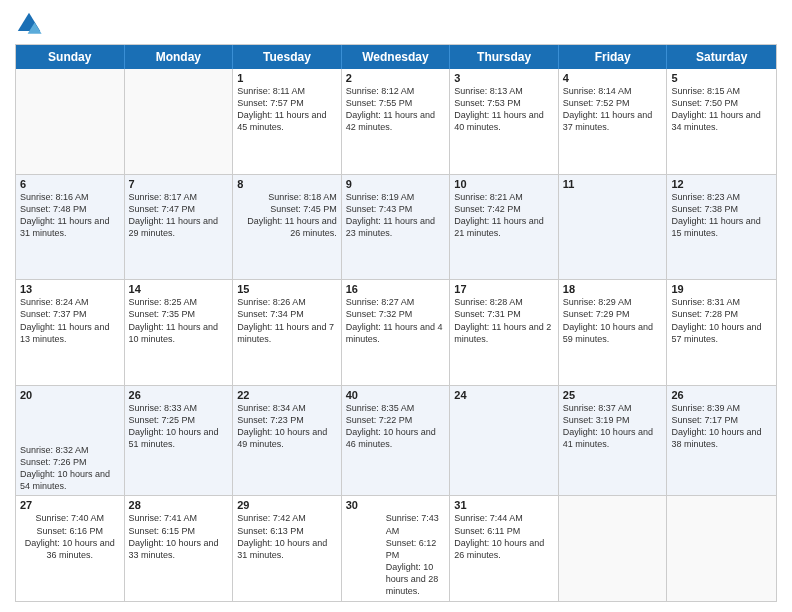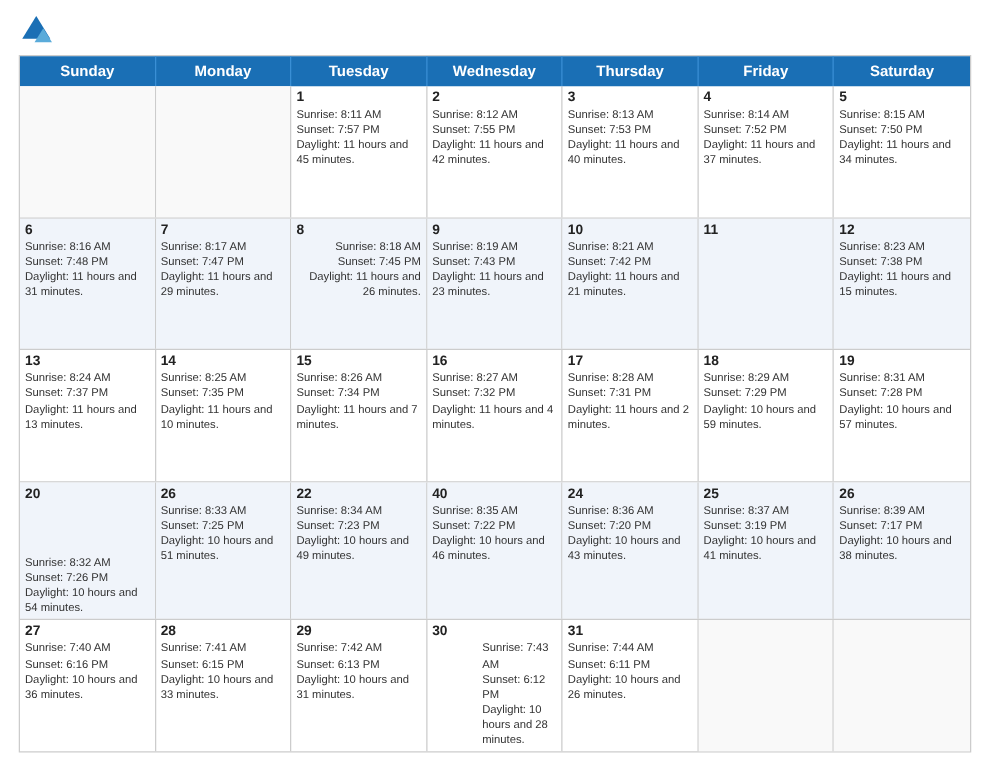--- a/index.html
+++ b/index.html
@@ -283,41 +283,38 @@
 Daylight: 10 hours and 49 minutes.</div>
           </div>
           <div class="cal-cell">
             <span class="day-num">40</span>
             <div class="cell-info" style="white-space: pre-line;">Sunrise: 8:35 AM
 Sunset: 7:22 PM
 Daylight: 10 hours and 46 minutes.</div>
           </div>
           <div class="cal-cell">
             <span class="day-num">24</span>
-            <div class="cell-info" style="white-space: pre-line;">Sunrise: 8:36 AM
-Sunset: 7:20 PM
-Daylight: 10 hours and 43 minutes.</div>
           </div>
           <div class="cal-cell">
             <span class="day-num">25</span>
             <div class="cell-info" style="white-space: pre-line;">Sunrise: 8:37 AM
 Sunset: 3:19 PM
 Daylight: 10 hours and 41 minutes.</div>
           </div>
           <div class="cal-cell">
             <span class="day-num">26</span>
             <div class="cell-info" style="white-space: pre-line;">Sunrise: 8:39 AM
 Sunset: 7:17 PM
 Daylight: 10 hours and 38 minutes.</div>
           </div>
         </div>
         <div class="cal-row">
           <div class="cal-cell">
             <span class="day-num">27</span>
-            <div class="cell-info" style="white-space: pre-line;">Sunrise: 7:40 AM
+            <div class="cell-info" style="white-space: pre-line; text-align: center;">Sunrise: 7:40 AM
 Sunset: 6:16 PM
 Daylight: 10 hours and 36 minutes.</div>
           </div>
           <div class="cal-cell">
             <span class="day-num">28</span>
             <div class="cell-info" style="white-space: pre-line;">Sunrise: 7:41 AM
 Sunset: 6:15 PM
 Daylight: 10 hours and 33 minutes.</div>
           </div>
           <div class="cal-cell">

